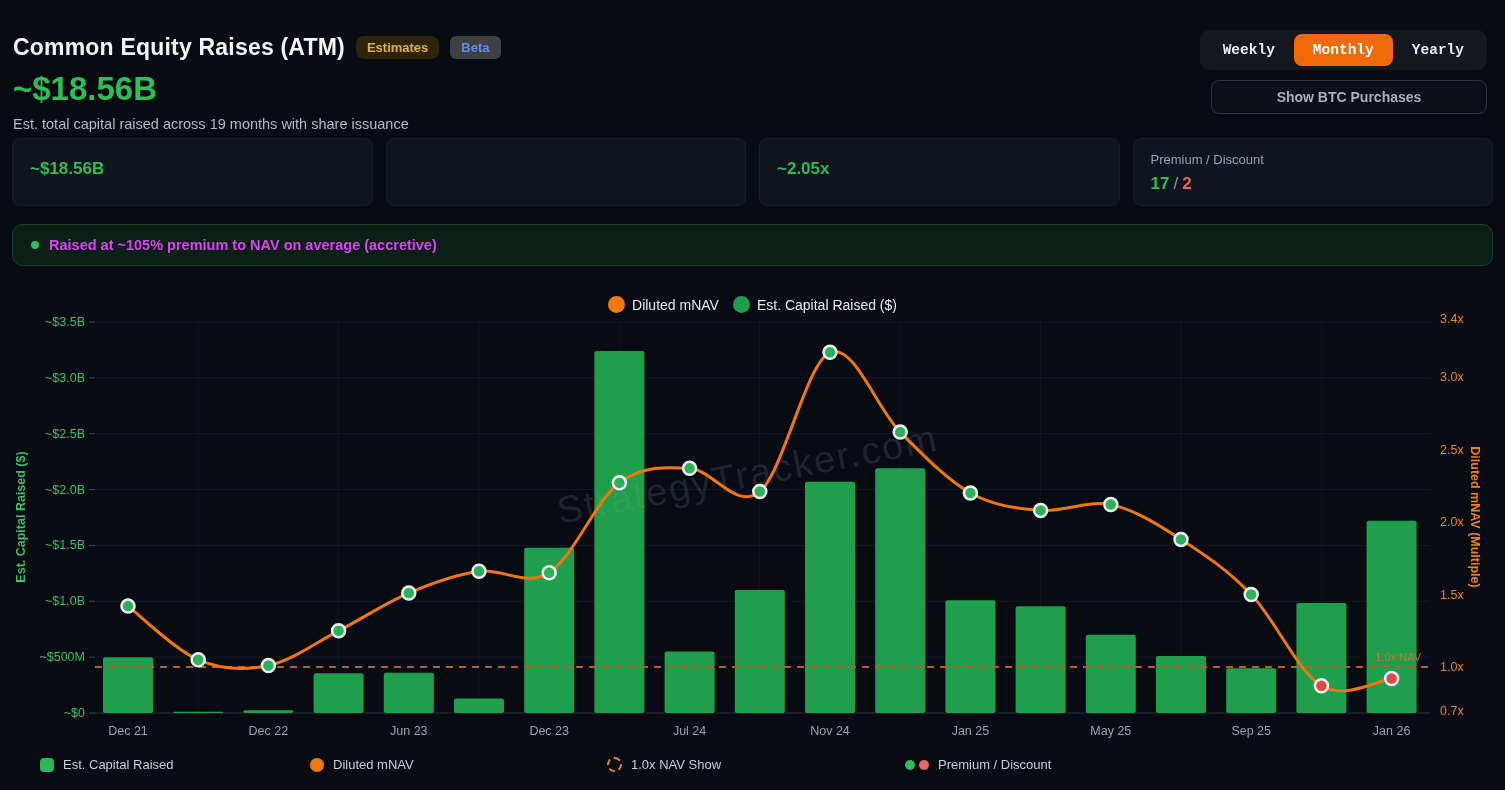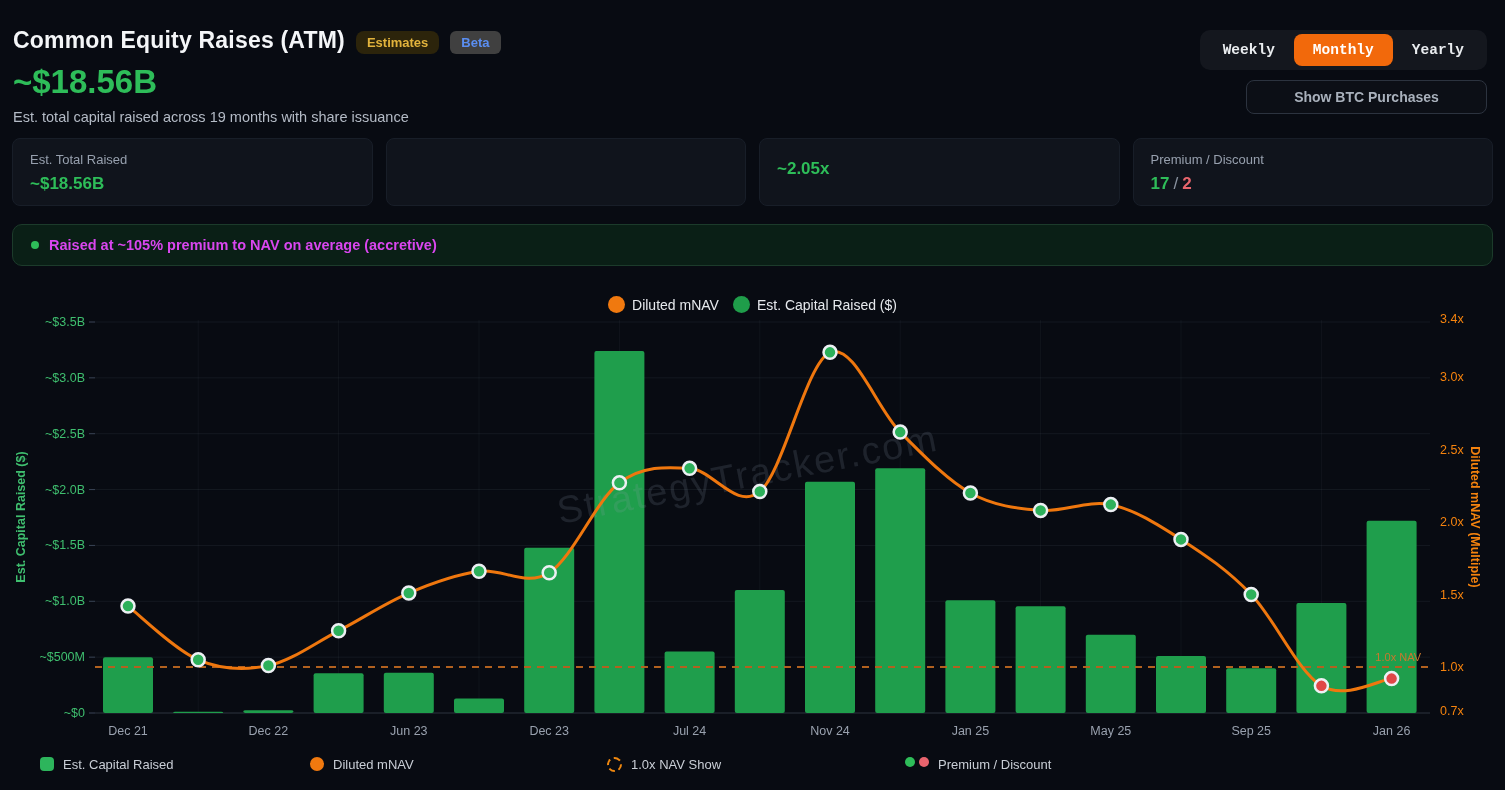--- a/index.html
+++ b/index.html
@@ -1,32 +1,32 @@
 <!DOCTYPE html>
 <html><head>
 <meta charset="utf-8">
 <style>
   html,body{margin:0;padding:0;background:#05080d;}
   .page{position:relative;width:1505px;height:790px;background:#080b12;overflow:hidden;
         font-family:"Liberation Sans",sans-serif;-webkit-font-smoothing:antialiased;}
   
   .header-left{position:absolute;left:13px;top:27px;}
-  .title-row{display:flex;align-items:flex-end;gap:11px;}
+  .title-row{display:flex;align-items:center;gap:11px;margin-top:7px;}
   .page-title{margin:0;font-size:23px;font-weight:bold;color:#f4f6f8;letter-spacing:.2px;}
   .badge{font-size:13px;padding:4px 11px;border-radius:6px;font-weight:bold;}
   .badge-est{background:#2c240b;color:#e2b33c;border-radius:8px;}
   .badge-beta{background:#404040;color:#5a8ef2;}
   .headline{margin-top:9px;font-size:33px;font-weight:bold;color:#2ebd59;}
   .subtitle{margin-top:8px;font-size:14.5px;color:#b4bbc6;}
   
   .toggle-group{position:absolute;right:18px;top:30px;background:#14171e;border-radius:10px;padding:4px;display:flex;}
   .toggle-btn{border:none;background:transparent;color:#e9ecef;font-family:Liberation Mono, monospace;
               font-size:14.5px;font-weight:bold;padding:8px 19px;border-radius:8px;cursor:pointer;}
   .toggle-btn.active{background:#f2690b;color:#ffffff;}
-  .btc-btn{position:absolute;right:18px;top:80px;width:241px;height:34px;background:rgba(255,255,255,0.02);
+  .btc-btn{position:absolute;right:18px;top:80px;width:276px;height:34px;background:rgba(255,255,255,0.02);
            border:1px solid #2c333f;border-radius:8px;color:#a9b1bc;font-family:inherit;
            font-size:14px;font-weight:bold;cursor:pointer;margin-left:26px;}
   
   .stats-row{position:absolute;left:12px;right:12px;top:138px;display:grid;grid-template-columns:repeat(4,1fr);gap:13px;}
   .stat-card{background:#10141c;border:1px solid #181e28;border-radius:8px;height:68px;box-sizing:border-box;padding:13px 17px;}
   .stat-label{font-size:13px;color:#97a0ae;}
   .stat-value{margin-top:7px;font-size:17px;font-weight:bold;color:#e8ebef;}
   .v-green{color:#2ebd59;}
   .v-blue{color:#4a8cf0;}
   .v-red{color:#e8656c;}
@@ -40,21 +40,21 @@
   
   .legend-top{position:absolute;left:0;top:296px;width:100%;display:flex;justify-content:center;gap:14px;}
   .legend-top-item{display:flex;align-items:center;gap:7px;color:#e6e9ed;font-size:14px;cursor:pointer;}
   .dot17{width:17px;height:17px;border-radius:50%;}
   .dot-orange{background:#f0790f;}
   .dot-green{background:#1f9d4a;}
   #chart-svg{position:absolute;left:0;top:280px;display:block;}
   #chart-svg text{font-family:"Liberation Sans",sans-serif;}
   
   .legend-bottom{position:absolute;left:40px;top:757px;display:grid;grid-template-columns:270px 297px 298px auto;align-items:center;}
-  .legend-bottom-item{display:flex;align-items:flex-start;gap:9px;color:#c9ced6;font-size:13px;cursor:pointer;}
+  .legend-bottom-item{display:flex;align-items:center;gap:9px;color:#c9ced6;font-size:13px;cursor:pointer;}
   .sq14{width:14px;height:14px;border-radius:4px;background:#2db55c;}
   .c14{width:14px;height:14px;border-radius:50%;background:#f0790f;}
   .dashed-circle{width:11px;height:11px;border-radius:50%;border:2px dashed #f0880f;background:transparent;}
   .dots-pair{display:flex;gap:4px;align-items:center;}
   .d10g{width:10px;height:10px;border-radius:50%;background:#2ebd59;}
   .d10r{width:10px;height:10px;border-radius:50%;background:#e8646e;}
 </style>
 </head>
 <body>
 
@@ -72,21 +72,20 @@
 
   <div class="toggle-group">
     <button class="toggle-btn">Weekly</button>
     <button class="toggle-btn active">Monthly</button>
     <button class="toggle-btn">Yearly</button>
   </div>
   <button class="btc-btn">Show BTC Purchases</button>
 
   <div class="stats-row">
     <div class="stat-card">
-      <div class="stat-label">Est. Total Raised</div>
       <div class="stat-value v-green">~$18.56B</div>
     </div>
     <div class="stat-card">
     </div>
     <div class="stat-card">
       <div class="stat-value v-green">~2.05x</div>
     </div>
     <div class="stat-card">
       <div class="stat-label">Premium / Discount</div>
       <div class="stat-value"><span class="v-green">17</span><span class="v-sep">/</span><span class="v-red">2</span></div>

